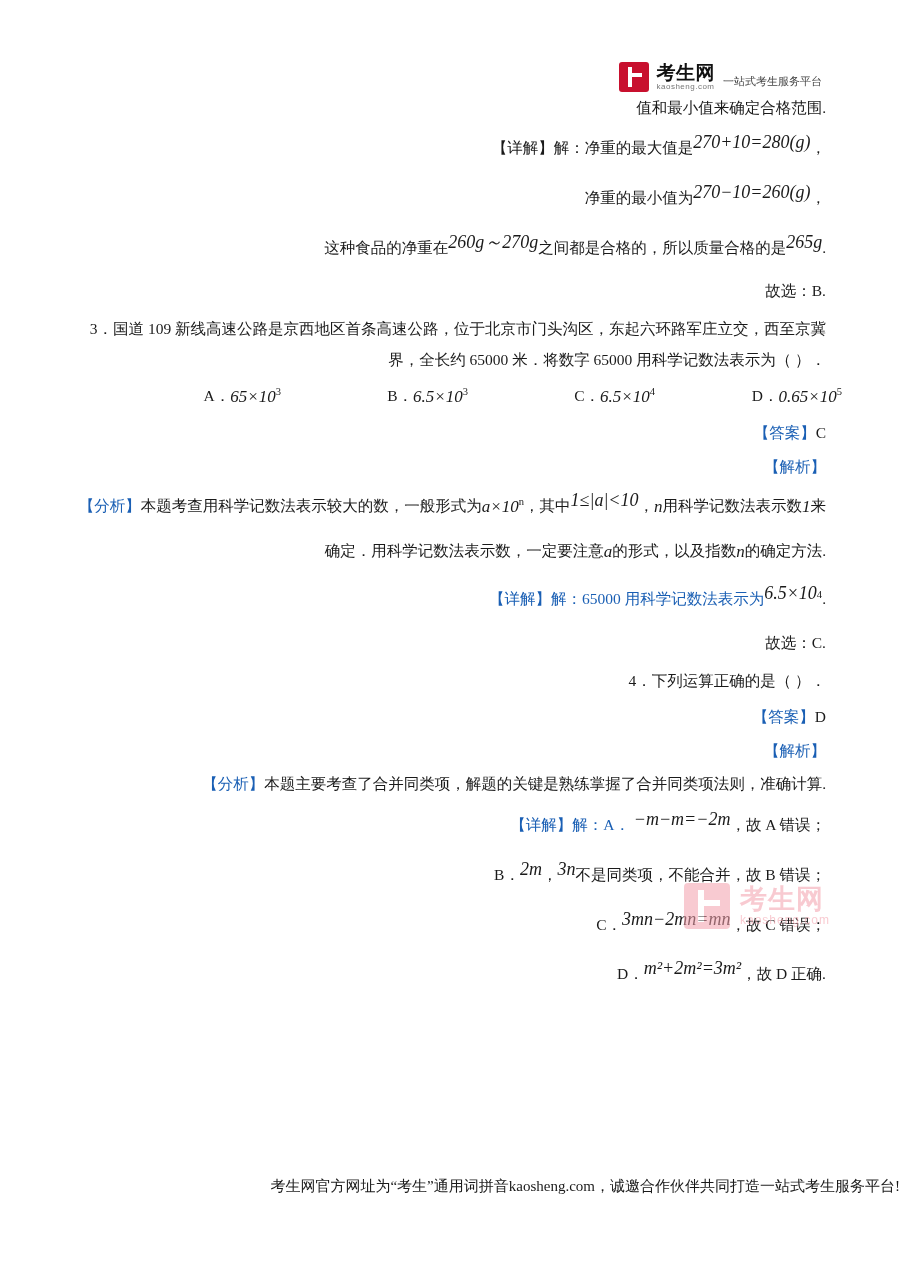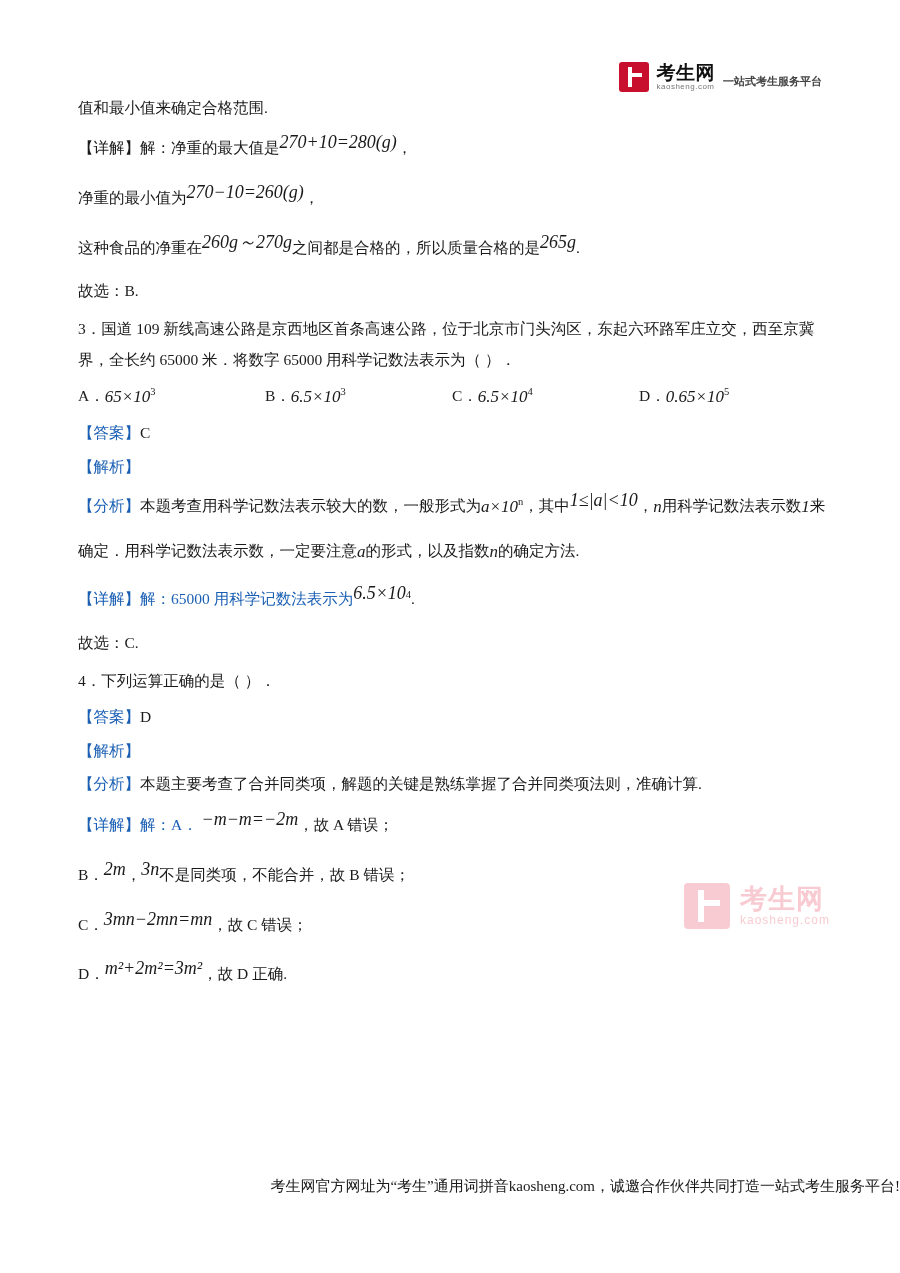--- a/index.html
+++ b/index.html
@@ -73,28 +73,28 @@
     font-size: 8px;
     color: #777;
     letter-spacing: 0.5px;
   }
   .logo-tag {
     font-family: "Liberation Sans", sans-serif;
     font-size: 11px;
     color: #444;
     align-self: flex-end;
     padding-bottom: 3px;
-    font-weight: bold;
   }
   
   .content {
     position: absolute;
     top: 92px;
     left: 78px;
     width: 748px;
+    text-align: right;
   }
   .line {
     font-size: 15.5px;
     line-height: 2.05;
     margin: 0 0 2px 0;
     white-space: normal;
   }
   .para {
     font-size: 15.5px;
     line-height: 2.0;
@@ -124,21 +124,21 @@
     color: #1a5fb4;
   }
   .ans-line {
     font-size: 15.5px;
     line-height: 2.2;
     margin: 0;
   }
   .choices {
     display: flex;
     width: 100%;
-    margin: 6px 0 2px 0;
+    margin: 6px 0 2px 16px;
   }
   .choice {
     flex: 0 0 25%;
     font-size: 15.5px;
     line-height: 1.9;
   }
   .choice .lbl { font-style: normal; }
   .small-gap { height: 4px; }
   
   .footer-note {

